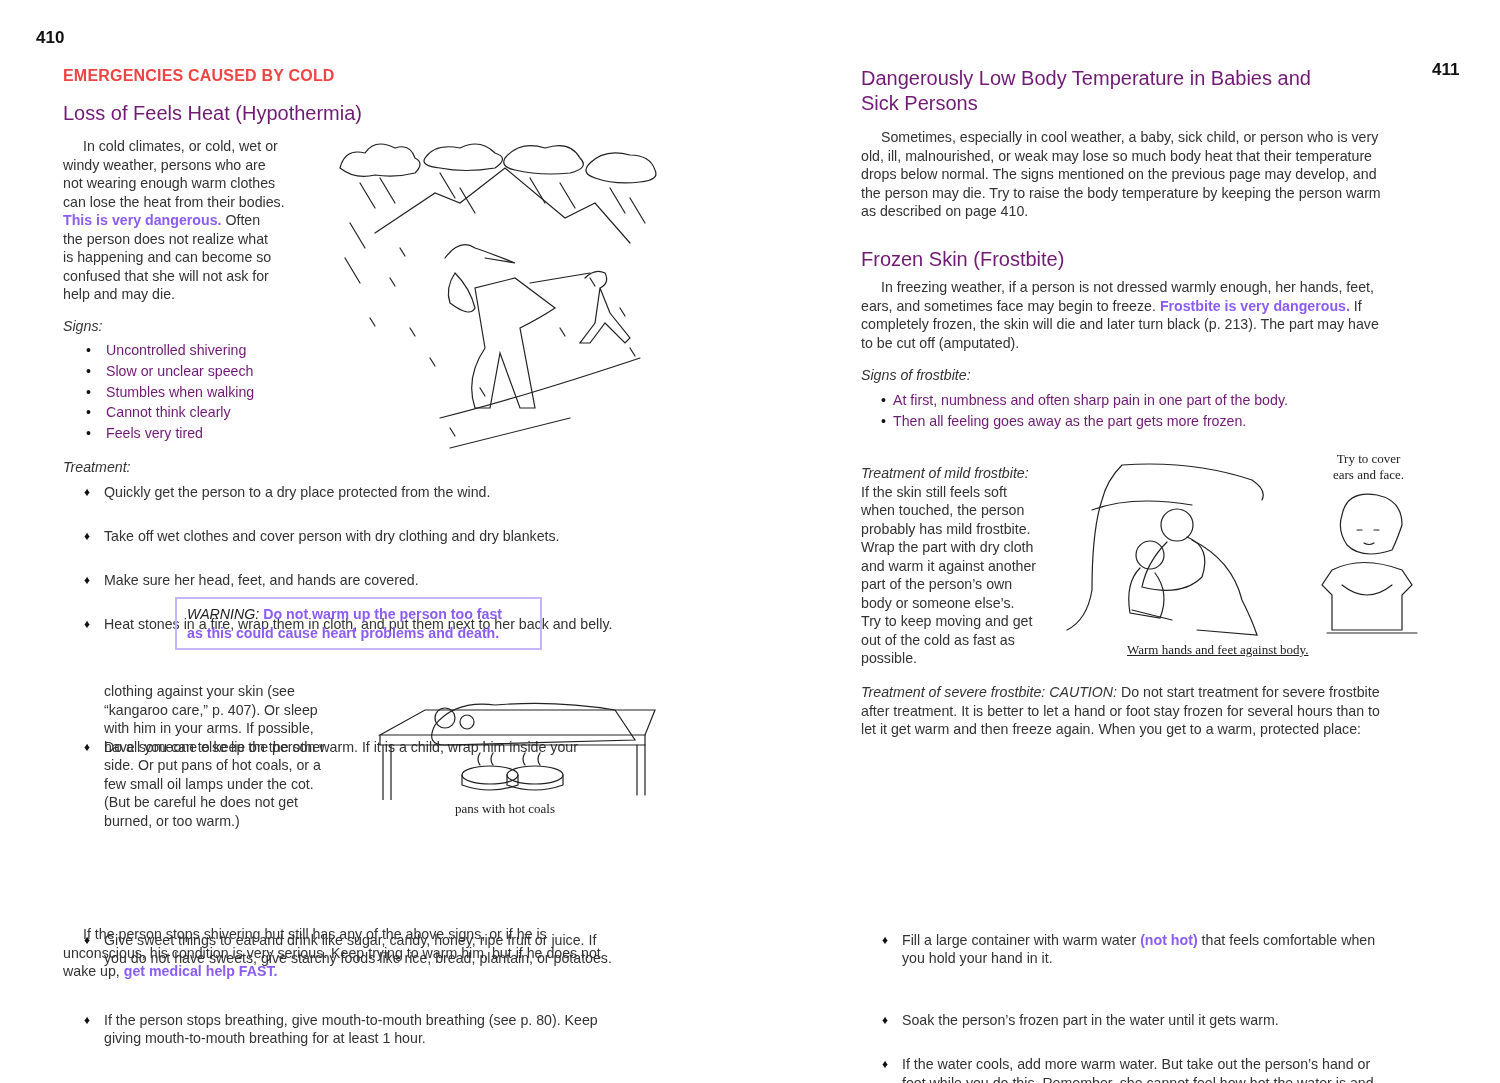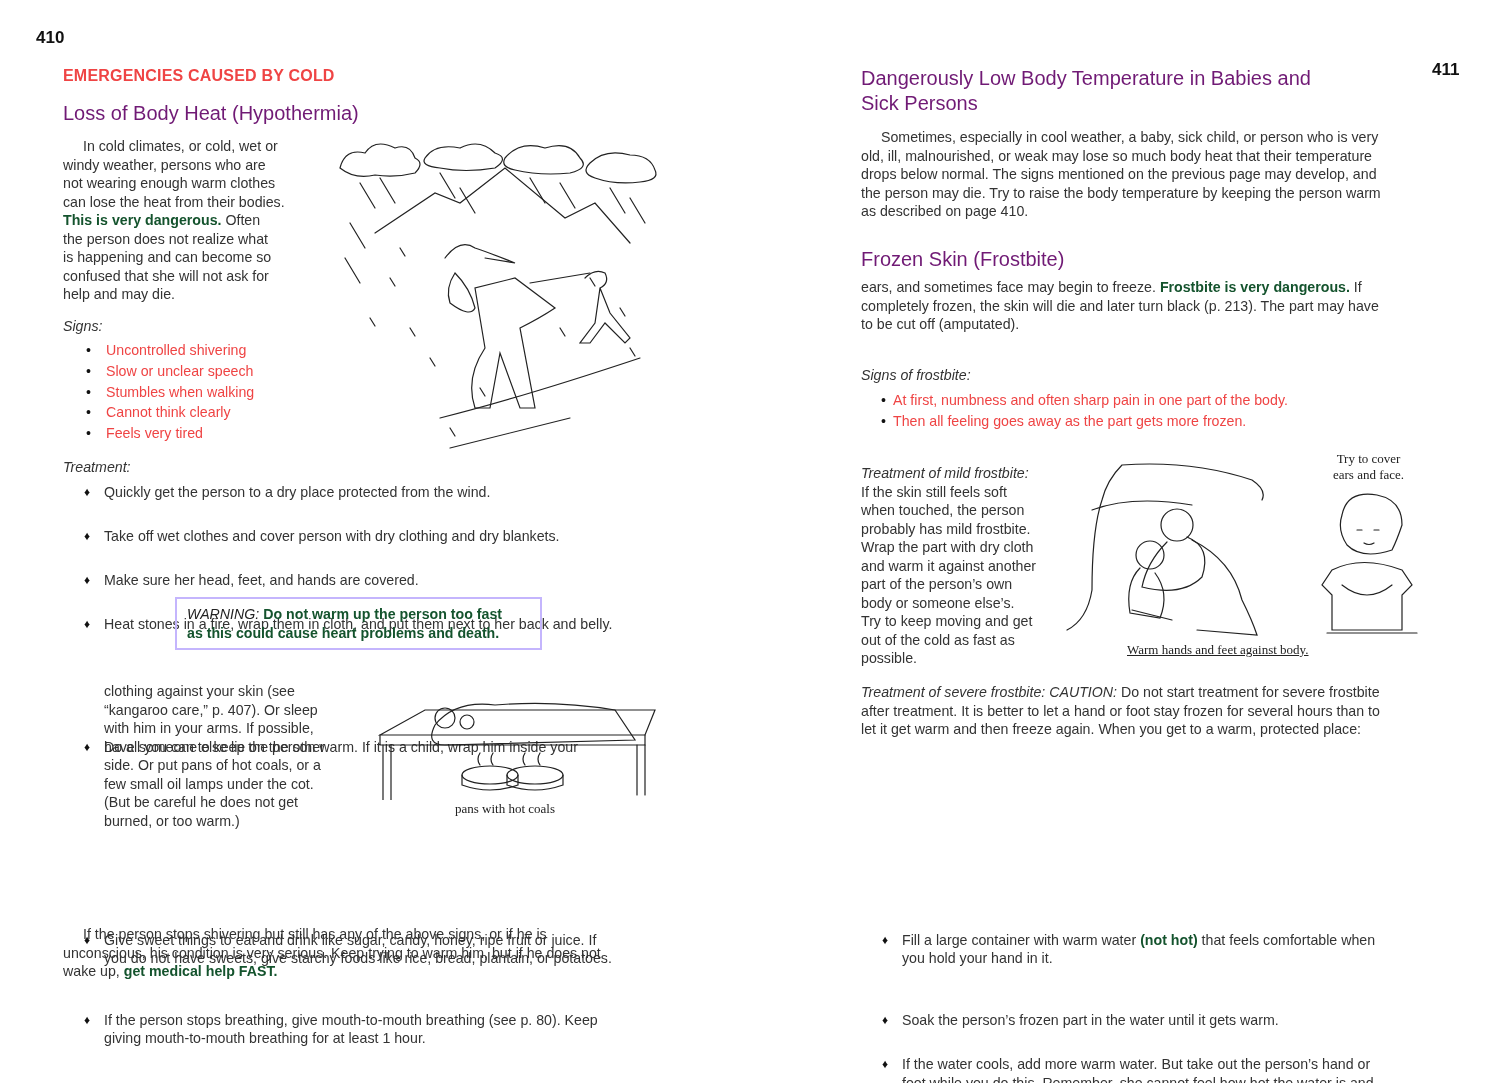--- a/index.html
+++ b/index.html
@@ -4,39 +4,39 @@
 <style>
   html, body { margin:0; padding:0; background:#fff; }
   body { width:1500px; height:1083px; position:relative; overflow:hidden;
          font-family:"Liberation Sans", sans-serif; color:#2a2a2a; }
   .abs { position:absolute; }
   .pagenum { font-weight:bold; font-size:17px; color:#111; }
   .h1 { font-size:16px; color:#ef4444; letter-spacing:0.2px;font-weight:bold; }
   .h2 { font-size:20px; color:#701a75; line-height:25px; }
   .p { font-size:14.2px; line-height:18.5px; color:#333; }
   .it { font-style:italic; }
-  b { color:#14532d; }
+  b { color:#8b5cf6; }
   ul.dots, ul.dia { list-style:none; margin:0; padding:0; }
-  ul.dots li { position:relative; padding-left:20px; font-size:14.2px; line-height:20.8px; color:#ef4444; }
+  ul.dots li { position:relative; padding-left:20px; font-size:14.2px; line-height:20.8px; color:#701a75; }
   ul.dots li::before { content:"•"; position:absolute; left:0; color:#111; }
   ul.dots.tight li { padding-left:12px; line-height:20.5px; }
   .dia-item { position:relative; padding-left:20px; font-size:14.2px; line-height:18.5px; color:#333; }
   .dia-item::before { content:"\2666"; position:absolute; left:0; top:0; font-size:12px; color:#111; }
   .warnbox { border:2px solid #c4b5fd; padding:6px 10px; font-size:14.2px; line-height:18.5px; color:#222; }
   .caption { font-family:"Liberation Serif", serif; font-size:13px; color:#222; }
   svg { position:absolute; }
   svg * { fill:none; stroke:#222; stroke-width:1.2; stroke-linecap:round; }
 </style>
 </head>
 <body>
 
 <div class="abs pagenum" style="left:36px;top:28px;">410</div>
 
 <div class="abs h1" style="left:63px;top:67px;">EMERGENCIES CAUSED BY COLD</div>
-<div class="abs h2" style="left:63px;top:101px;">Loss of Body Heat (Hypothermia)</div>
+<div class="abs h2" style="left:63px;top:101px;">Loss of Feels Heat (Hypothermia)</div>
 
 <div class="abs p" style="left:63px;top:137px;width:260px;">
   <div style="padding-left:20px">In cold climates, or cold, wet or</div>
   <div>windy weather, persons who are</div>
   <div>not wearing enough warm clothes</div>
   <div>can lose the heat from their bodies.</div>
   <div><b>This is very dangerous.</b><span> Often</span></div>
   <div>the person does not realize what</div>
   <div>is happening and can become so</div>
   <div>confused that she will not ask for</div>
@@ -134,20 +134,21 @@
   <div style="padding-left:20px">Sometimes, especially in cool weather, a baby, sick child, or person who is very</div>
   <div>old, ill, malnourished, or weak may lose so much body heat that their temperature</div>
   <div>drops below normal. The signs mentioned on the previous page may develop, and</div>
   <div>the person may die. Try to raise the body temperature by keeping the person warm</div>
   <div>as described on page 410.</div>
 </div>
 
 <div class="abs h2" style="left:861px;top:247px;">Frozen Skin (Frostbite)</div>
 
 <div class="abs p" style="left:861px;top:278px;width:590px;">
+  <div style="padding-left:20px">In freezing weather, if a person is not dressed warmly enough, her hands, feet,</div>
   <div><span>ears, and sometimes face may begin to freeze. </span><b>Frostbite is very dangerous.</b><span> If</span></div>
   <div>completely frozen, the skin will die and later turn black (p. 213). The part may have</div>
   <div>to be cut off (amputated).</div>
 </div>
 
 <div class="abs p it" style="left:861px;top:366px;">Signs of frostbite:</div>
 <ul class="abs dots tight" style="left:881px;top:390px;">
   <li>At first, numbness and often sharp pain in one part of the body.</li>
   <li>Then all feeling goes away as the part gets more frozen.</li>
 </ul>

